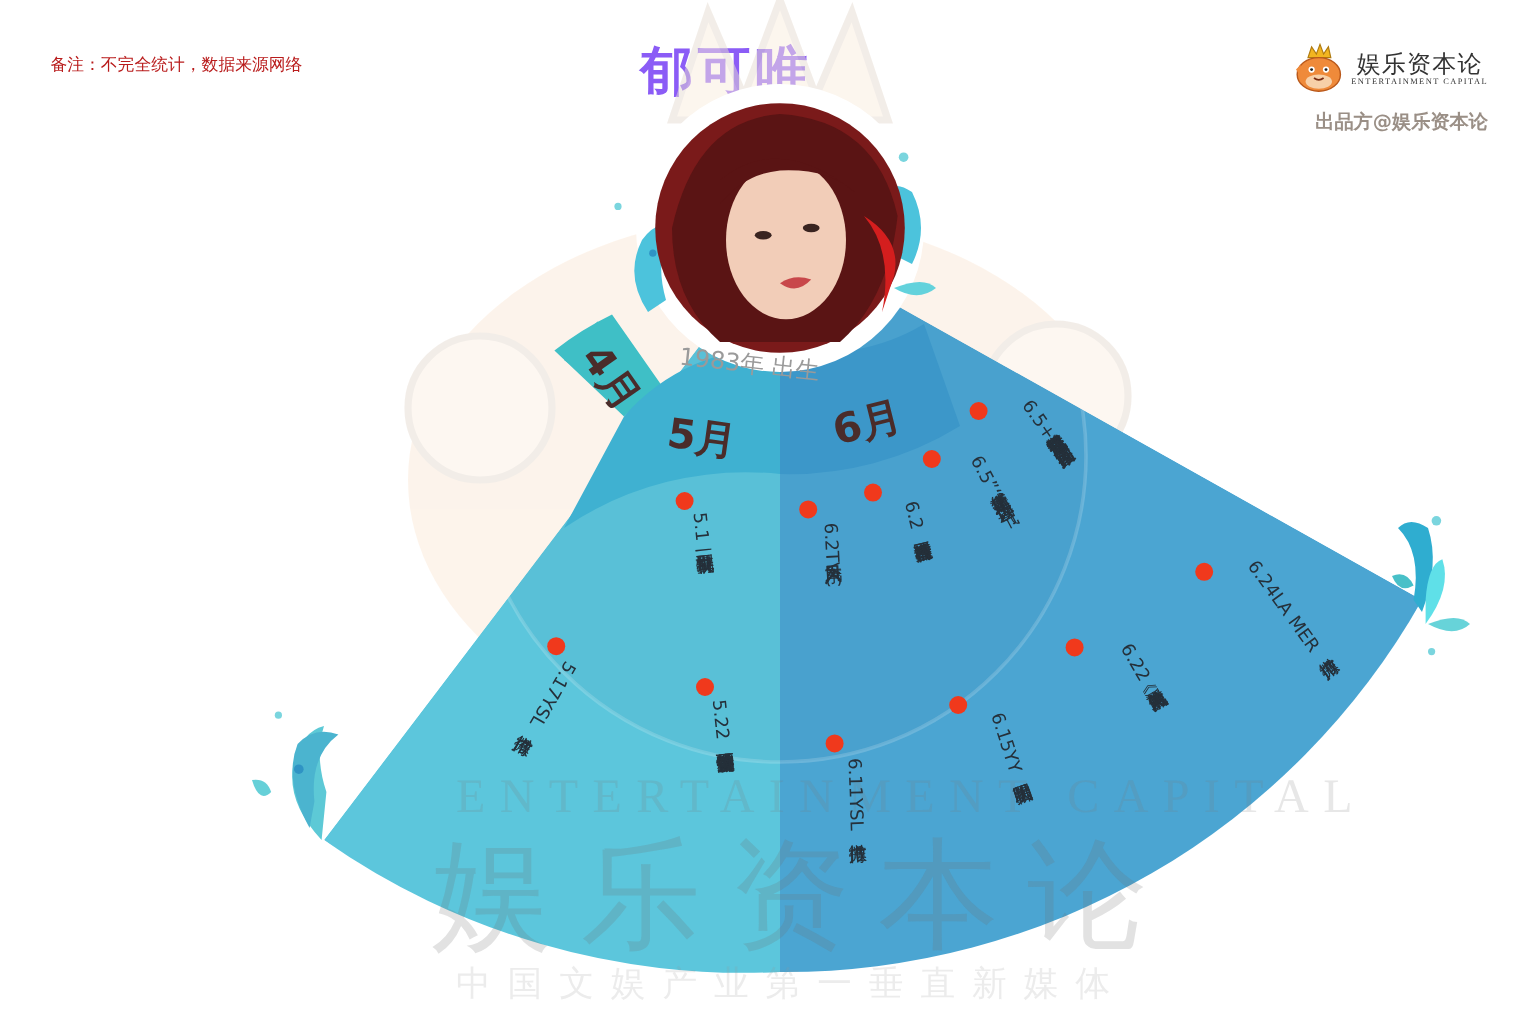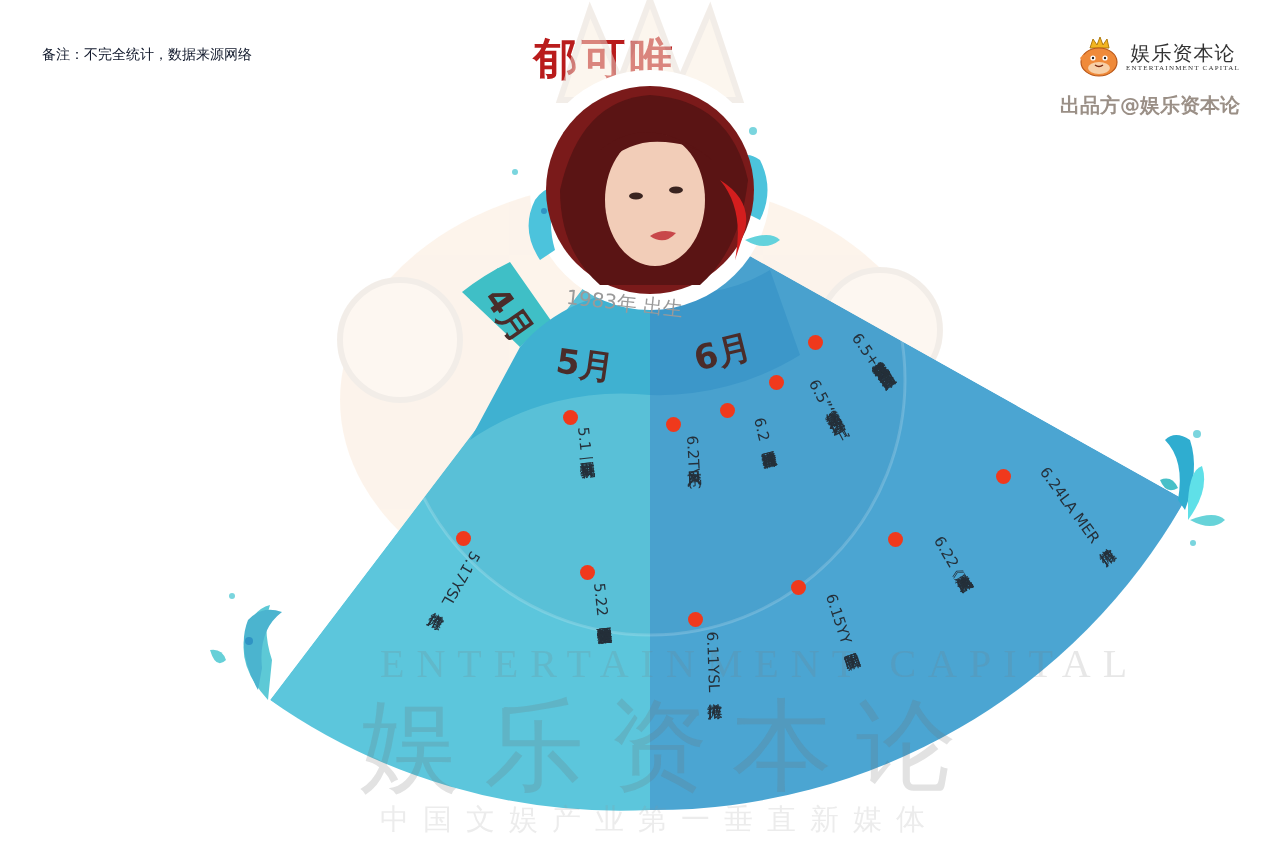--- a/index.html
+++ b/index.html
@@ -1,26 +1,26 @@
 <!DOCTYPE html>
 <html><head>
 <meta charset="utf-8">
 <style>
   html,body{margin:0;padding:0;}
   body{width:1280px;height:854px;overflow:hidden;background:#ffffff;position:relative;font-family:"DejaVu Sans","Liberation Sans",sans-serif;}
-  .note{position:absolute;left:42px;top:42px;color:#0f172a;font-size:14px;line-height:25px;font-family:Liberation Serif, serif;}
+  .note{position:absolute;left:42px;top:42px;color:#b91c1c;font-size:14px;line-height:25px;font-family:Liberation Serif, serif;}
   .note div{white-space:nowrap;}
-  .title{position:absolute;left:0;top:30px;width:1211px;text-align:center;font-size:44px;font-weight:bold;color:#b91c1c;letter-spacing:4px;}
+  .title{position:absolute;left:0;top:30px;width:1211px;text-align:center;font-size:44px;font-weight:bold;color:#8b5cf6;letter-spacing:4px;}
   .brand{position:absolute;right:40px;top:34px;width:180px;}
   .brand-logo{display:flex;align-items:center;justify-content:flex-end;}
   .brand-mascot{width:46px;height:46px;}
   .brand-text{margin-left:4px;text-align:center;}
   .brand-cn{font-family:"DejaVu Serif","Liberation Serif",serif;font-size:20px;color:#333;letter-spacing:1px;line-height:22px;}
   .brand-en{font-family:"Liberation Serif",serif;font-size:7px;color:#333;letter-spacing:1.2px;}
-  .brand-producer{margin-top:12px;text-align:right;font-size:20px;font-weight:bold;color:#9a8f86;white-space:nowrap;}
+  .brand-producer{margin-top:12px;text-align:right;font-size:16px;font-weight:bold;color:#9a8f86;white-space:nowrap;}
   svg.fan{position:absolute;left:0;top:0;}
   .lbl{position:absolute;font-size:15px;color:#25303a;writing-mode:vertical-rl;line-height:17px;white-space:nowrap;transform-origin:0 0;}
   .dot{position:absolute;width:15px;height:15px;border-radius:50%;background:#f0391c;margin:-7px 0 0 -7px;}
   .wm-en{position:absolute;left:380px;top:640px;font-family:"Liberation Serif",serif;font-size:40px;color:rgba(120,120,120,0.18);letter-spacing:12px;white-space:nowrap;}
   .wm-cn{position:absolute;left:360px;top:680px;font-family:"DejaVu Serif",serif;font-size:100px;color:rgba(110,110,110,0.2);letter-spacing:24px;white-space:nowrap;}
   .wm-slogan{position:absolute;left:380px;top:800px;font-family:Liberation Sans, sans-serif;font-size:29px;color:rgba(150,150,150,0.18);letter-spacing:14px;white-space:nowrap;}
   .month{position:absolute;font-size:34px;font-weight:bold;color:#4a2c2a;white-space:nowrap;transform-origin:center center;}
   .born{position:absolute;left:566px;top:290px;font-size:20px;color:#9a9a9a;transform:rotate(6deg);white-space:nowrap;}
 </style>
 </head>

